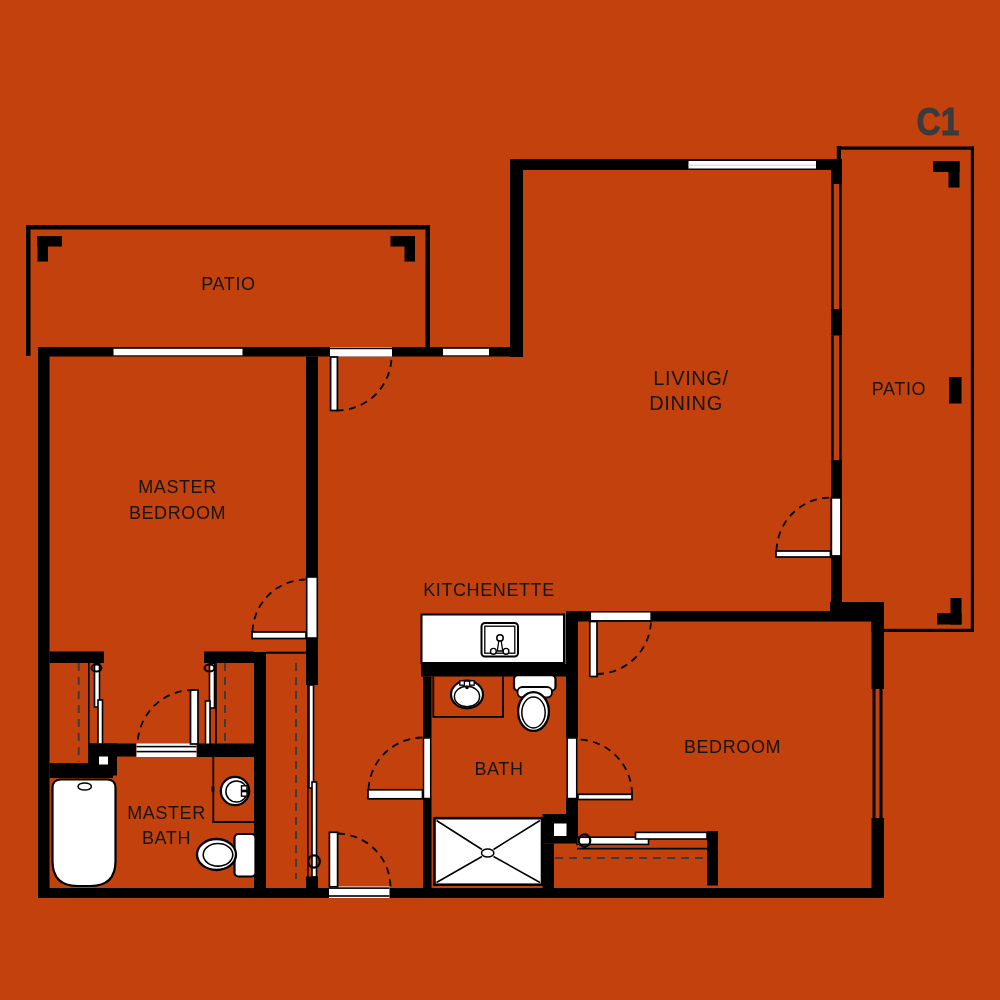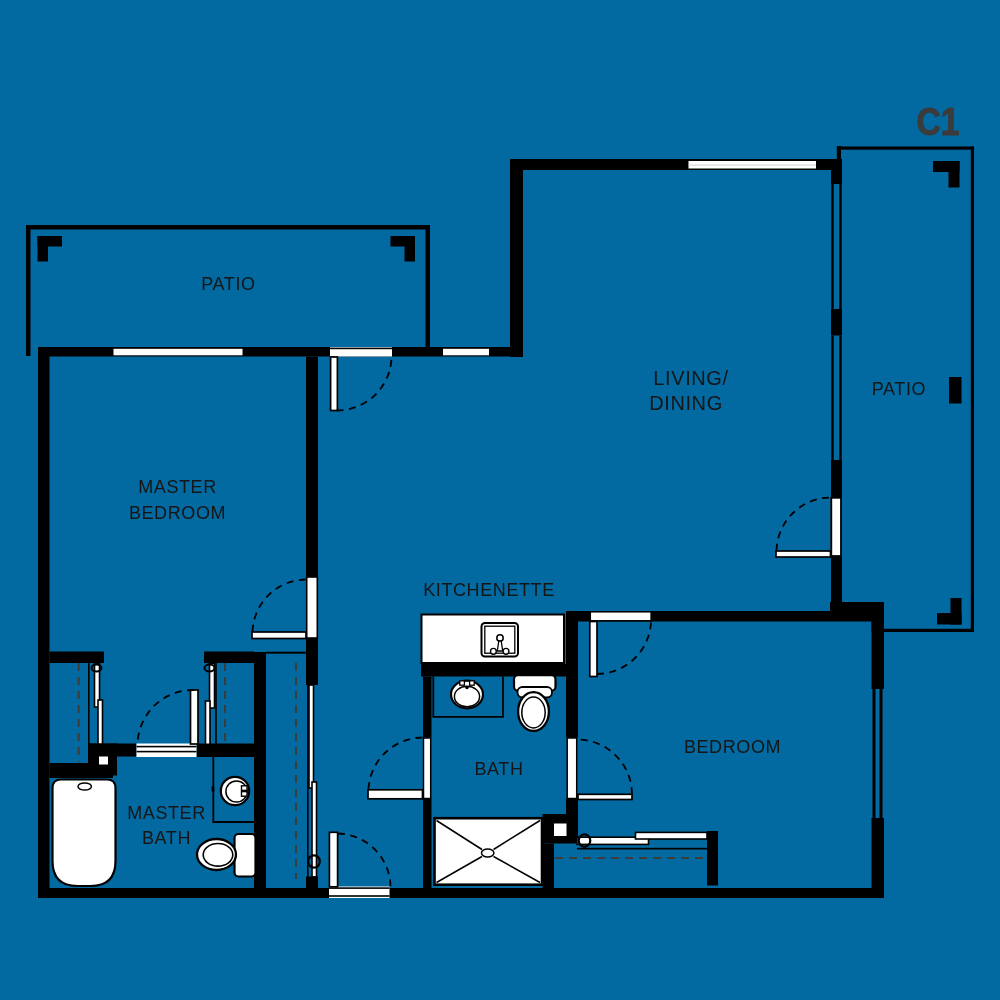--- a/index.html
+++ b/index.html
@@ -1,16 +1,16 @@
 <!DOCTYPE html>
 <html><head>
 <meta charset="utf-8">
 <style>
   html,body{margin:0;padding:0;background:#fff;}
-  .page{width:1000px;height:1000px;position:relative;background:#0369a1;overflow:hidden;}
+  .page{width:1000px;height:1000px;position:relative;background:#c2410c;overflow:hidden;}
   svg{position:absolute;top:0;left:0;}
   text{font-family:"Liberation Sans", sans-serif;fill:#161616;}
   .lbl{font-size:18px;letter-spacing:0.6px;}
 </style>
 </head>
 <body>
 <div class="page">
 <svg width="1000" height="1000" viewBox="0 0 1000 1000">
 
 <text x="938" y="135" text-anchor="middle" textLength="43" lengthAdjust="spacingAndGlyphs" style="font-size:39px;font-weight:bold;fill:#3b3b3b;stroke:#3b3b3b;stroke-width:0.9;letter-spacing:0px;">C1</text>

